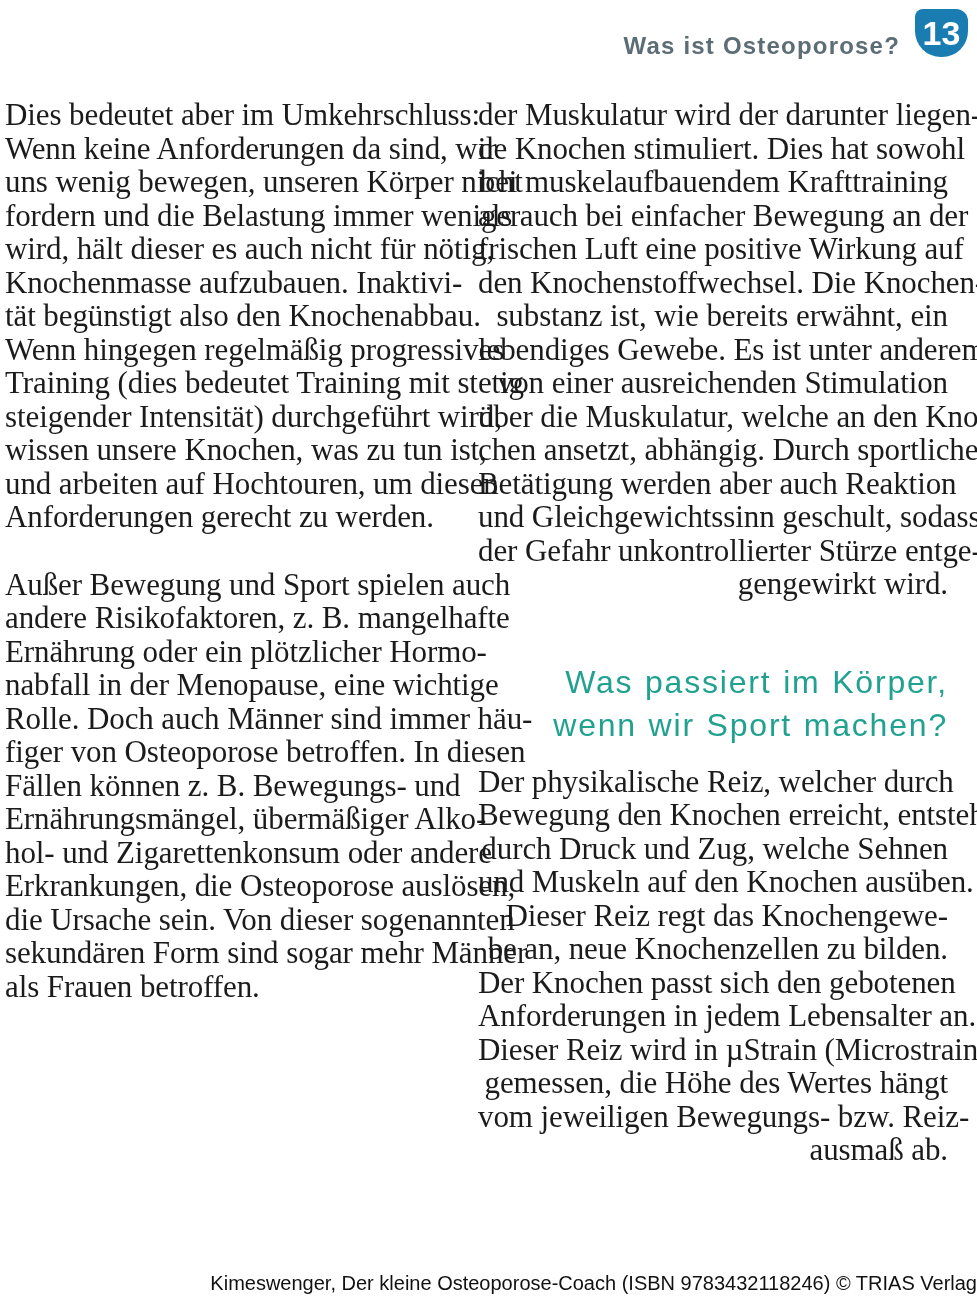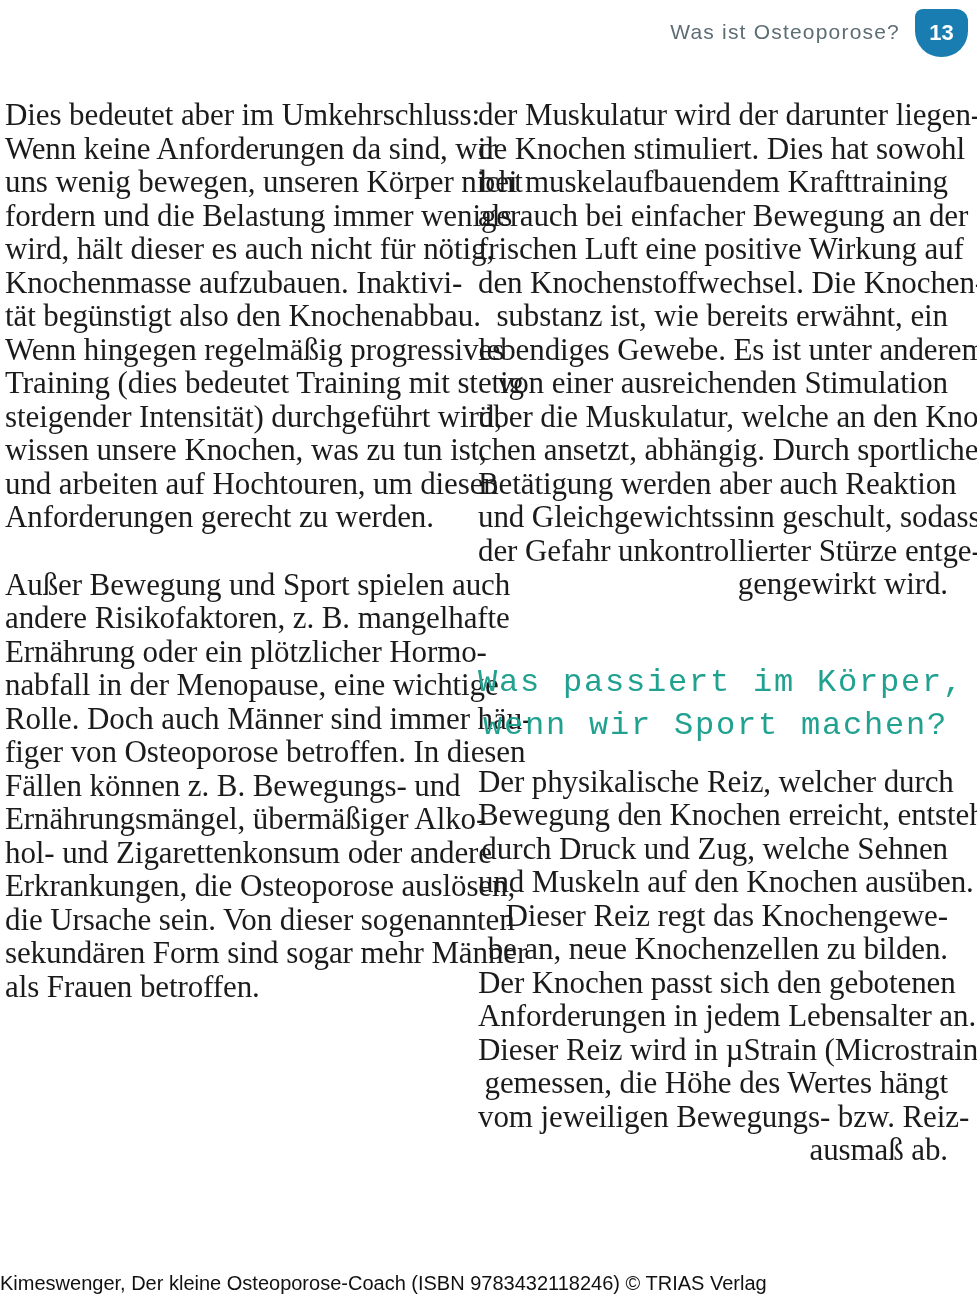--- a/index.html
+++ b/index.html
@@ -12,43 +12,44 @@
     width: 977px;
     height: 1309px;
     background: #ffffff;
     overflow: hidden;
     font-family: "Liberation Serif", serif;
   }
 
   
   .header-title {
     position: absolute;
-    top: 20px;
+    top: 32px;
     right: 77px;
     font-family: "Liberation Sans", sans-serif;
-    font-size: 21px;
+    font-size: 24px;
     letter-spacing: 1.2px;
     color: #5d6d75;
     white-space: pre;
+    font-weight: bold;
   }
   .page-badge {
     position: absolute;
     left: 915px;
     top: 9px;
     width: 53px;
     height: 48px;
     background: #1a7db1;
     border-radius: 8px 12px 26px 26px;
     display: flex;
     align-items: center;
     justify-content: center;
   }
   .page-badge span {
     font-family: "Liberation Sans", sans-serif;
-    font-size: 22px;
+    font-size: 34px;
     font-weight: 600;
     color: #ffffff;
   }
 
   
   .column {
     position: absolute;
     top: 98px;
     width: 470px;
   }
@@ -61,37 +62,37 @@
     line-height: 33.5px;
     color: #1b1b1b;
     letter-spacing: -0.1px;
     white-space: pre;
   }
   .column.left .body-text.p1 { margin-bottom: 34px; }
   .column.left .body-text.p2 { margin-bottom: 31px; }
 
   .section-heading {
     margin: 60px 0 18px 0;
-    font-family: Liberation Mono, monospace;
+    font-family: Liberation Sans, sans-serif;
     font-size: 32px;
     font-weight: 400;
     line-height: 43px;
     letter-spacing: 1.8px;
     word-spacing: 1px;
     color: #21a18f;
     white-space: pre;
   }
 
   
   .footer-credit {
     position: absolute;
     top: 1272px;
     left: 0;
     width: 100%;
-    text-align: left;
+    text-align: right;
     font-family: "Liberation Sans", sans-serif;
     font-size: 20px;
     letter-spacing: 0px;
     color: #111111;
     white-space: pre;
   }
 </style>
 </head>
 <body>
 

